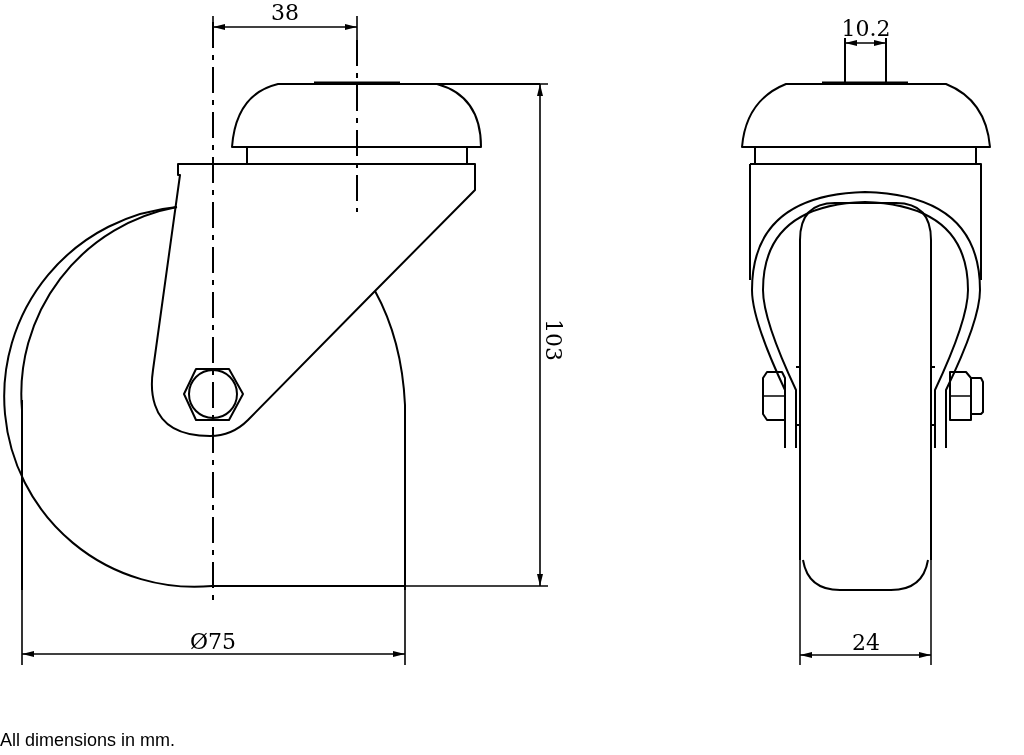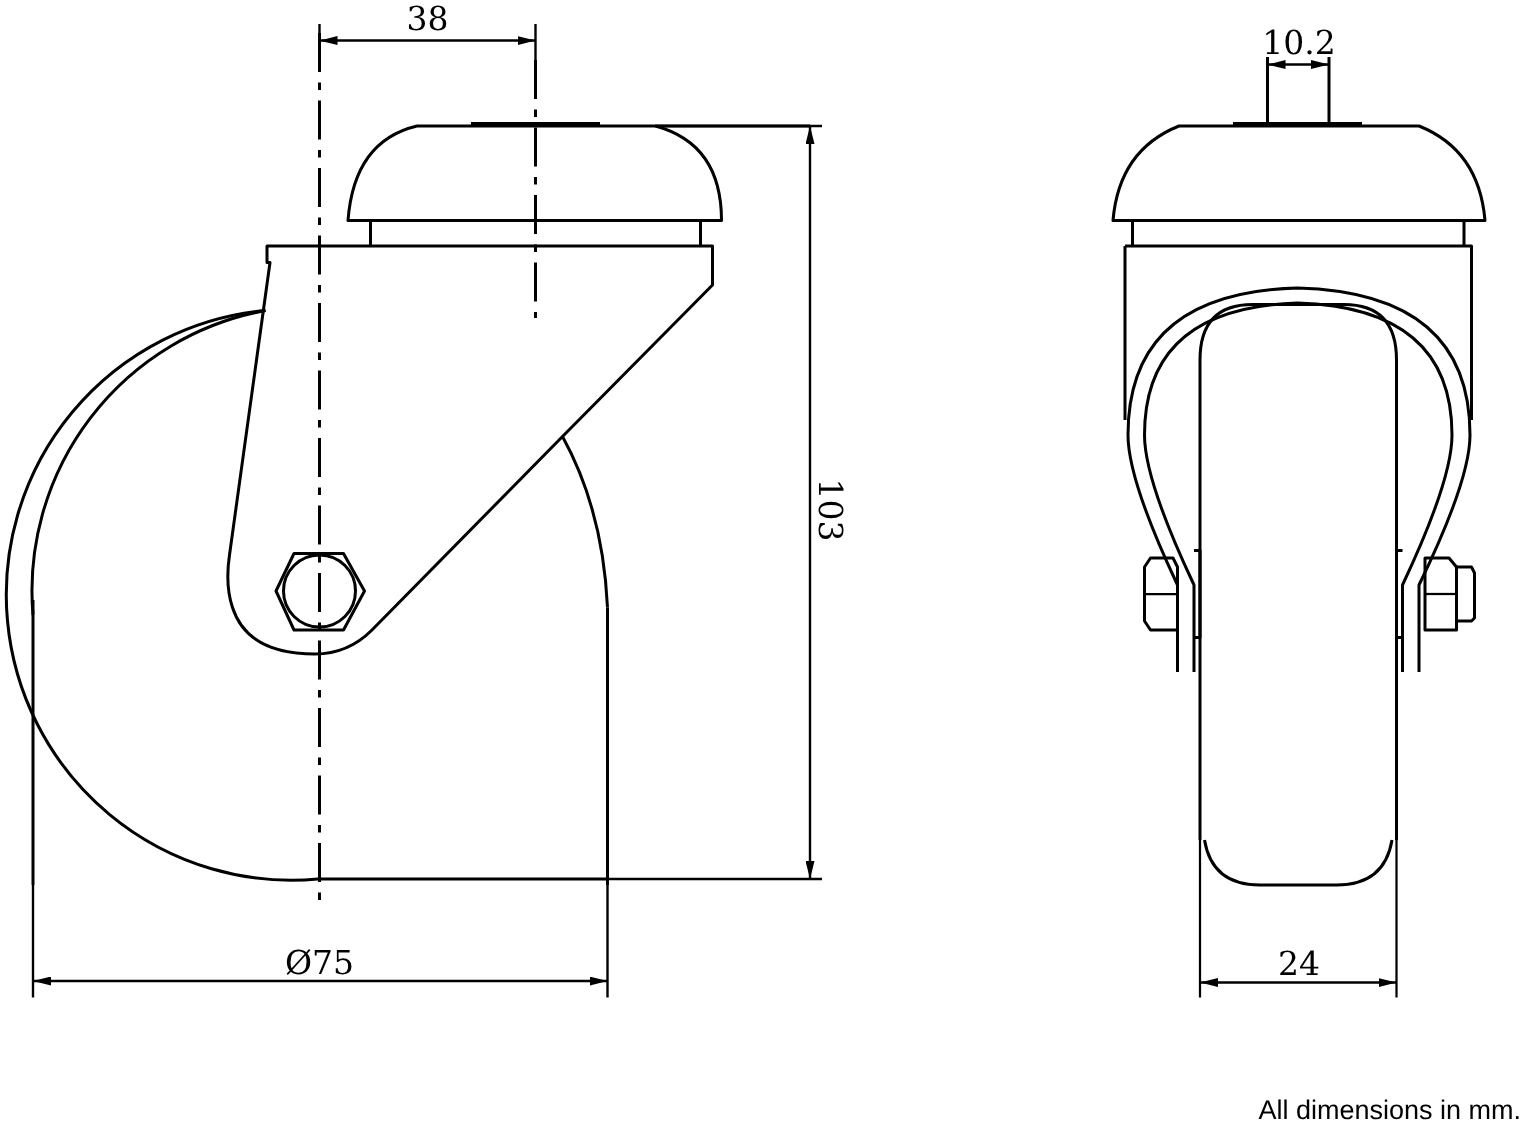--- a/index.html
+++ b/index.html
@@ -6,21 +6,21 @@
     body { width:1024px; height:755px; position:relative; overflow:hidden; }
     svg { position:absolute; left:0; top:0; }
     .ln { fill:none; stroke:#000; stroke-width:2; stroke-linejoin:round; stroke-linecap:butt; }
     .thin { fill:none; stroke:#000; stroke-width:1.5; }
     .thick { fill:none; stroke:#000; stroke-width:3.2; }
     .center { fill:none; stroke:#000; stroke-width:2; stroke-dasharray:26 7 5 7; }
     .dim { fill:none; stroke:#000; stroke-width:1.6; }
     .arrow { fill:#000; stroke:none; }
     .dimtxt { font-family:"DejaVu Serif", serif; font-size:22px; fill:#000; }
     .note {
-      position:absolute; left:0; top:730px; width:1014px; text-align:right;
+      position:absolute; left:0; top:730px; width:1014px; text-align:left;
       font-family:"Liberation Sans", sans-serif; font-size:18px; color:#000;
     }
   </style>
 </head>
 <body>
 
 <svg width="1024" height="755" viewBox="0 0 1024 755">
   <defs>
     <marker id="arr" viewBox="0 0 12 6" refX="12" refY="3" markerWidth="12" markerHeight="6" orient="auto-start-reverse" markerUnits="userSpaceOnUse">
       <path d="M0,0 L12,3 L0,6 Z" class="arrow"></path>

